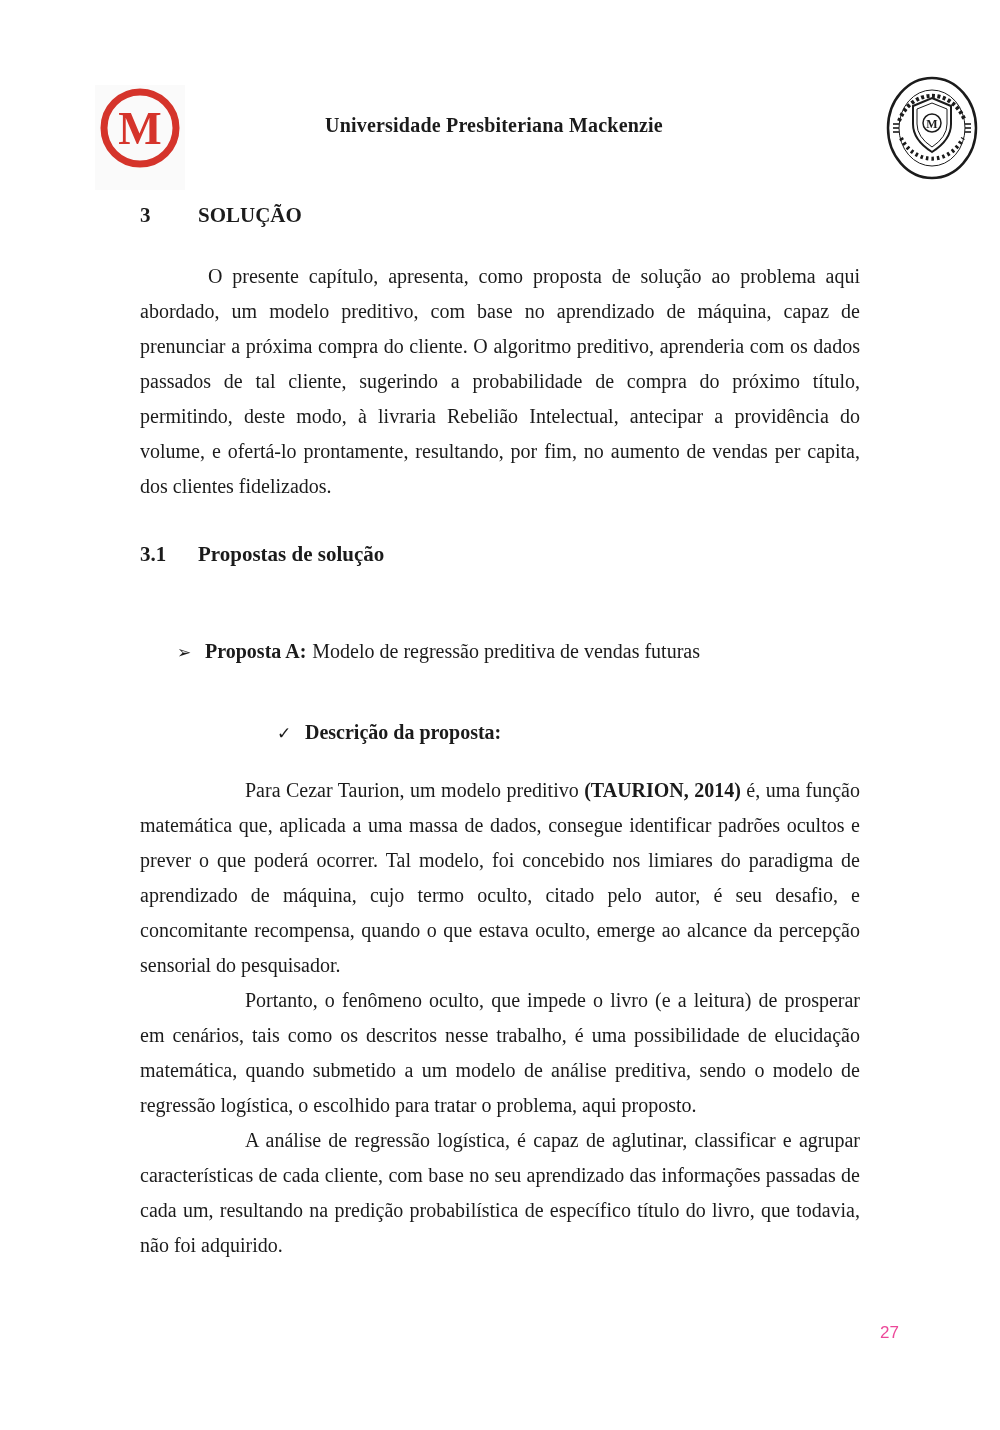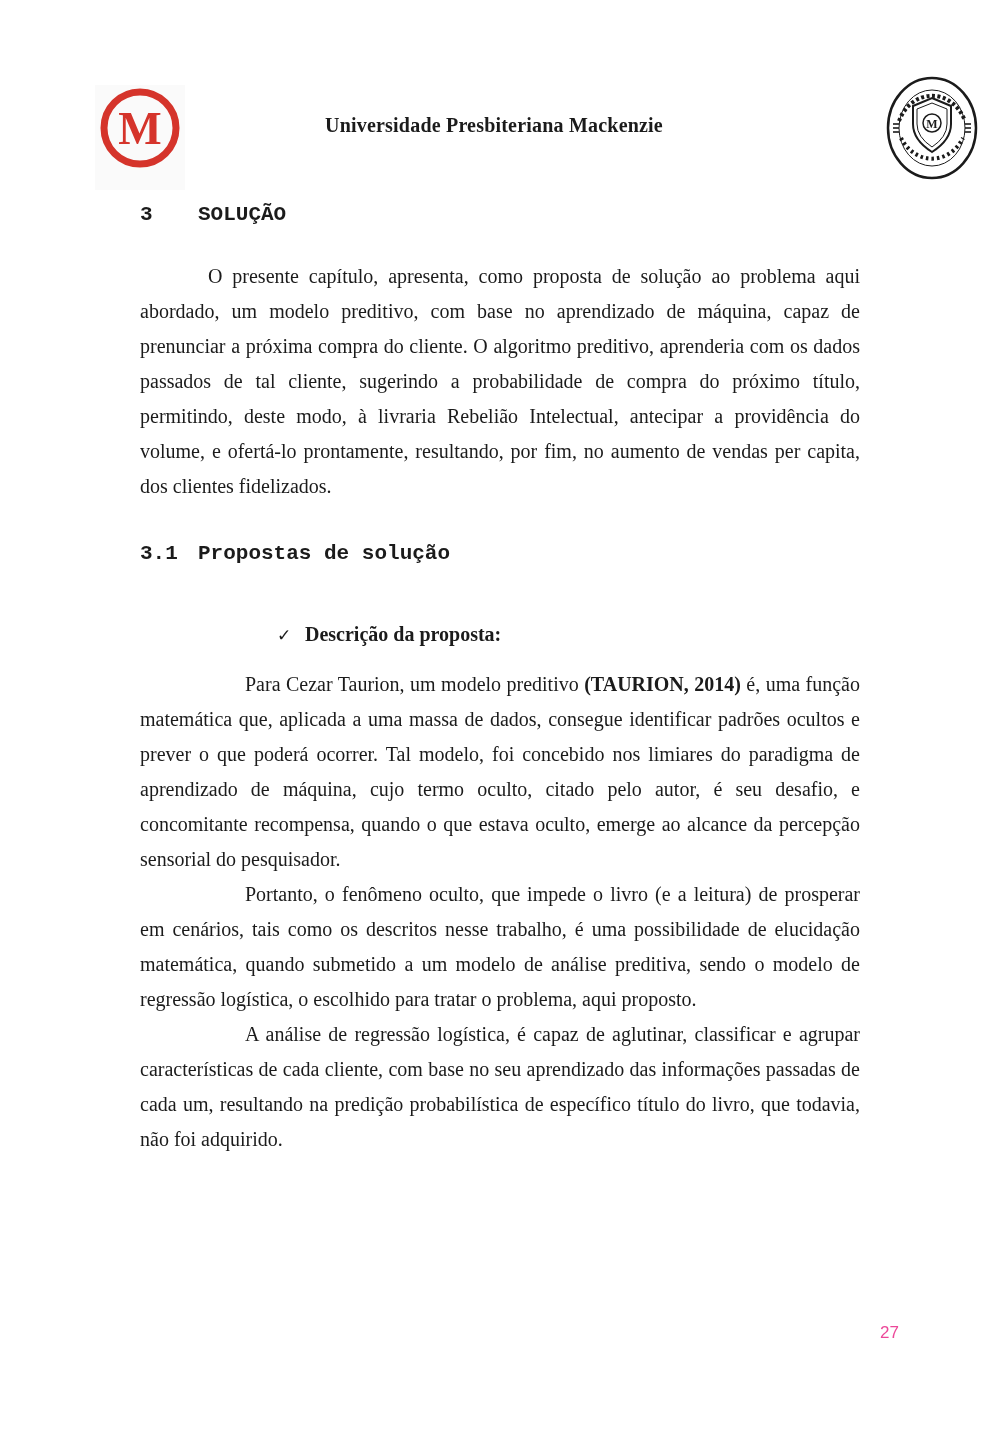--- a/index.html
+++ b/index.html
@@ -27,36 +27,35 @@
   }
   .seal{position:absolute;left:885px;top:76px;width:94px;height:106px;}
   
   .content{margin:0 140px;width:720px;}
   h1.sec, h2.sec{
     font-size:21px;
     font-weight:bold;
     line-height:24px;
     margin:0;
     padding:0;
-    font-family:Liberation Mono, monospace;
   }
   h1.sec{margin-top:18px;}
   h2.sec{margin-top:38px;}
   .h-num{display:inline-block;width:58px;}
   p.body{
     margin:0;
     font-size:20px;
     line-height:35px;
     text-align:justify;
     text-justify:inter-word;
   }
   p.first{margin-top:32px;}
   p.indent-sm{text-indent:68px;}
   p.indent-lg{text-indent:105px;}
-  p.gap-top{margin-top:20px;}
+  p.gap-top{margin-top:28px;}
   .bold{font-weight:bold;}
   .bullet-row{
     margin-top:73px;
     padding-left:37px;
     font-size:20px;
     line-height:24px;
   }
   .check-row{
     margin-top:56px;
     padding-left:137px;
@@ -123,20 +122,23 @@
       <span class="h-num">3</span><span>SOLUÇÃO</span>
     </h1>
 
     <p class="body first indent-sm">O presente capítulo, apresenta, como proposta de solução ao problema aqui abordado, um modelo preditivo, com base no aprendizado de máquina, capaz de prenunciar a próxima compra do cliente. O algoritmo preditivo, aprenderia com os dados passados de tal cliente, sugerindo a probabilidade de compra do próximo título, permitindo, deste modo, à livraria Rebelião Intelectual, antecipar a providência do volume, e ofertá-lo prontamente, resultando, por fim, no aumento de vendas per capita, dos clientes fidelizados.</p>
 
 
     <h2 class="sec">
       <span class="h-num">3.1</span><span>Propostas de solução</span>
     </h2>
 
+    <div class="bullet-row">
+      <span class="marker">➢</span><span class="bold">Proposta A:</span><span class="bullet-text">Modelo de regressão preditiva de vendas futuras</span>
+    </div>
 
     <div class="check-row">
       <span class="marker">✓</span><span class="bold">Descrição da proposta:</span>
     </div>
 
     <p class="body gap-top indent-lg"><span>Para Cezar Taurion, um modelo preditivo </span><span class="bold">(TAURION, 2014)</span><span> é, uma função matemática que, aplicada a uma massa de dados, consegue identificar padrões ocultos e prever o que poderá ocorrer. Tal modelo, foi concebido nos limiares do paradigma de aprendizado de máquina, cujo termo oculto, citado pelo autor, é seu desafio, e concomitante recompensa, quando o que estava oculto, emerge ao alcance da percepção sensorial do pesquisador.</span></p>
 
     <p class="body indent-lg">Portanto, o fenômeno oculto, que impede o livro (e a leitura) de prosperar em cenários, tais como os descritos nesse trabalho, é uma possibilidade de elucidação matemática, quando submetido a um modelo de análise preditiva, sendo o modelo de regressão logística, o escolhido para tratar o problema, aqui proposto.</p>
 
     <p class="body indent-lg">A análise de regressão logística, é capaz de aglutinar, classificar e agrupar características de cada cliente, com base no seu aprendizado das informações passadas de cada um, resultando na predição probabilística de específico título do livro, que todavia, não foi adquirido.</p>

